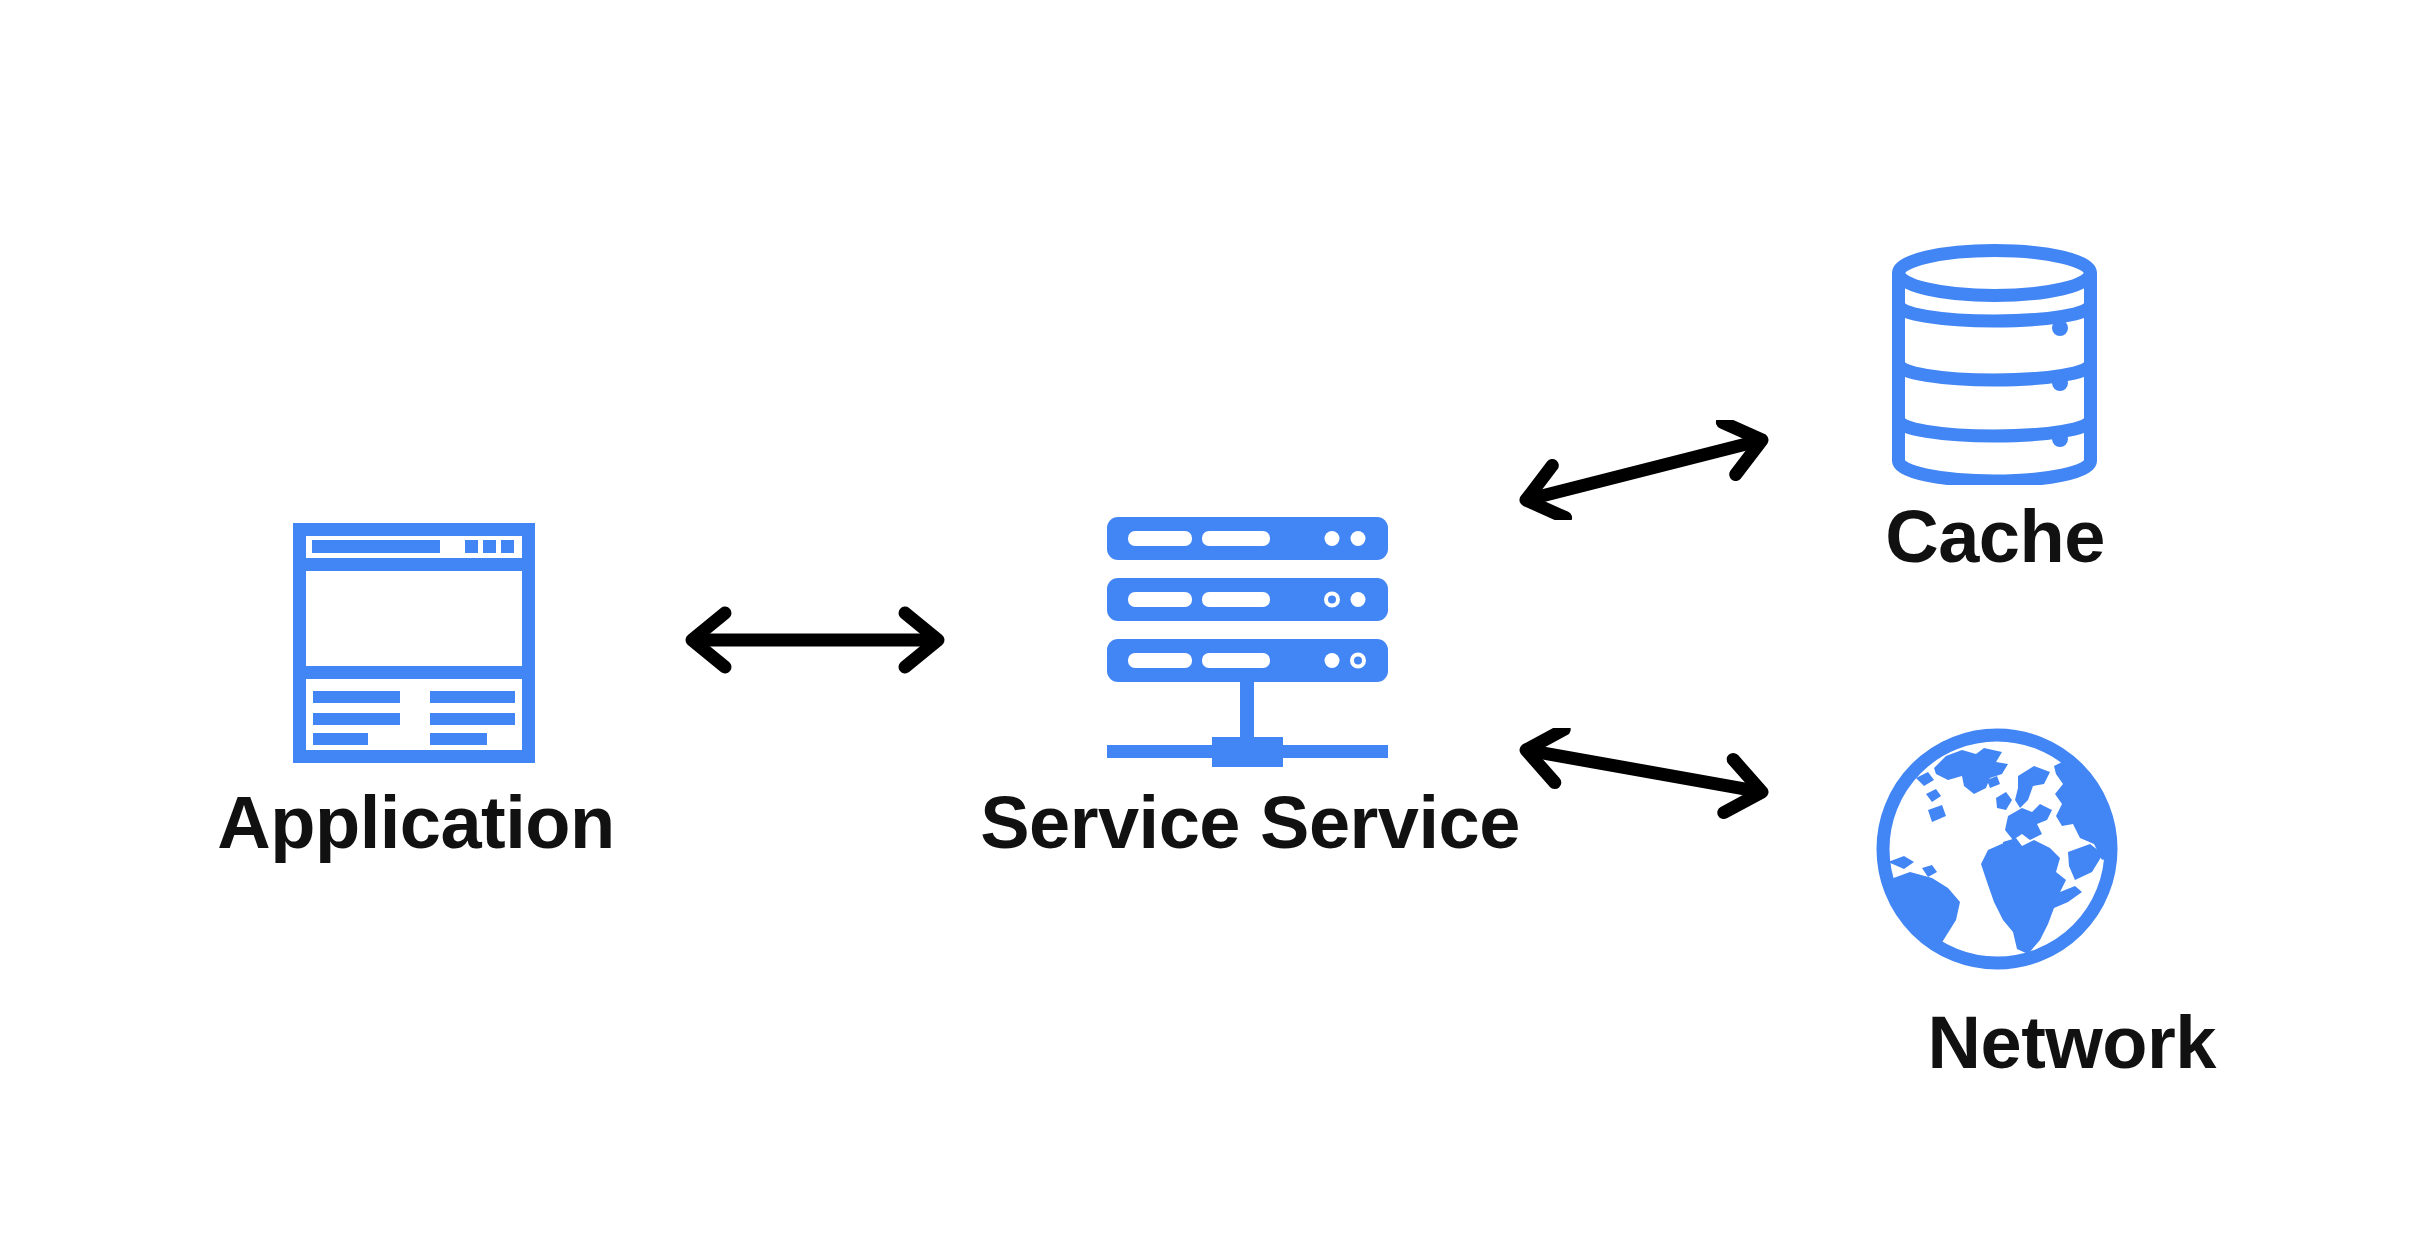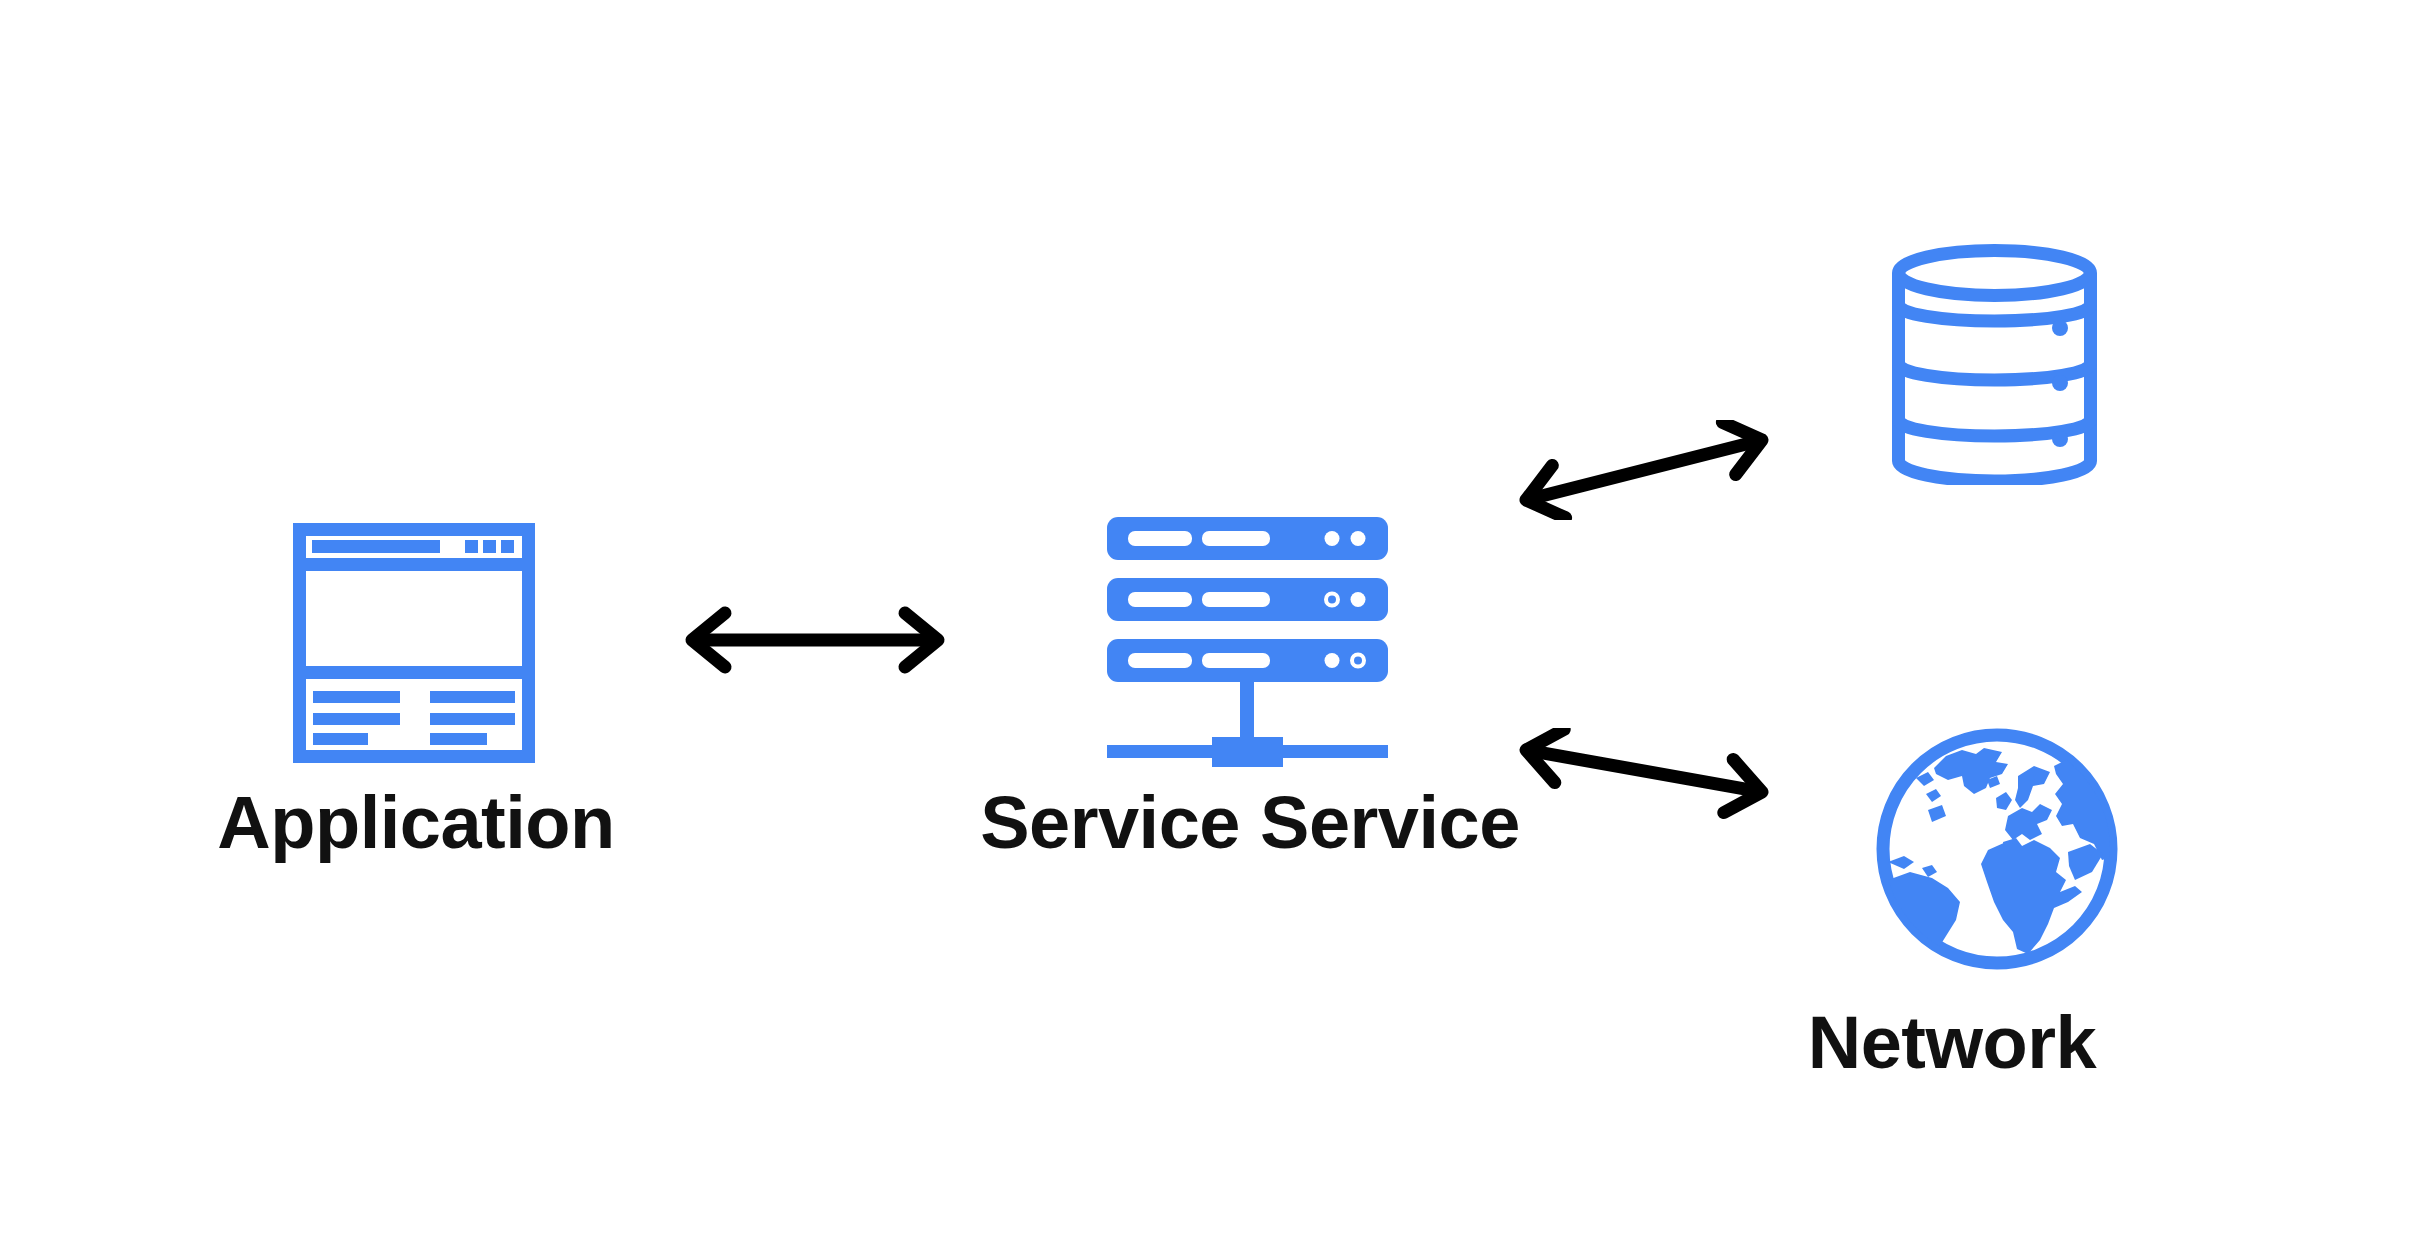--- a/index.html
+++ b/index.html
@@ -109,20 +109,21 @@
         <path d="M6.5,218 A96,20 0 0 0 198.5,218"></path>
         <path d="M6.5,62  A96,16 0 0 0 198.5,62"></path>
         <path d="M6.5,121 A96,16 0 0 0 198.5,121"></path>
         <path d="M6.5,177 A96,16 0 0 0 198.5,177"></path>
       </g>
       <circle class="blue-fill" cx="168" cy="85" r="8"></circle>
       <circle class="blue-fill" cx="168" cy="140" r="8"></circle>
       <circle class="blue-fill" cx="168" cy="196" r="8"></circle>
     </svg>
   </div>
+  <div class="node-label" style="left:1795px;top:500px;width:400px;">Cache</div>
 
   <svg class="arrow" style="left:1512px;top:728px;" width="264" height="100" viewBox="0 0 264 100">
     <line x1="21.9" y1="23.4" x2="242.1" y2="62.6"></line>
     <polyline points="42.8,54.6 14,22 52.2,1.4"></polyline>
     <polyline points="211.8,84.6 250,64 221.2,31.4"></polyline>
   </svg>
 
   <div class="abs node-icon" style="left:1870px;top:722px;width:254px;height:254px;">
     <svg width="254" height="254" viewBox="0 0 254 254">
       <defs>
@@ -153,15 +154,15 @@
 
         <path d="M118,128 L136,120 L152,124 L164,118 L180,126 L190,136 L186,150 L196,158 L190,170 L205,164 L212,170 L198,180 L184,186 L178,202 L170,218 L158,232 L147,227 L143,210 L133,198 L124,180 L117,160 L111,142 Z"></path>
 
         <path d="M18,158 L40,150 L62,156 L78,166 L90,180 L86,198 L76,214 L66,230 L55,244 L44,237 L38,220 L28,202 L19,184 L14,168 Z"></path>
 
         <path d="M18,140 L34,134 L44,140 L34,147 Z"></path>
         <path d="M52,146 L62,143 L67,150 L58,155 Z"></path>
       </g>
     </svg>
   </div>
-  <div class="node-label" style="left:1752px;top:1006px;width:400px;">Network</div>
+  <div class="node-label" style="left:1816px;top:1006px;width:400px;text-align:right;">Network</div>
 
 </div>
 
 </body></html>

